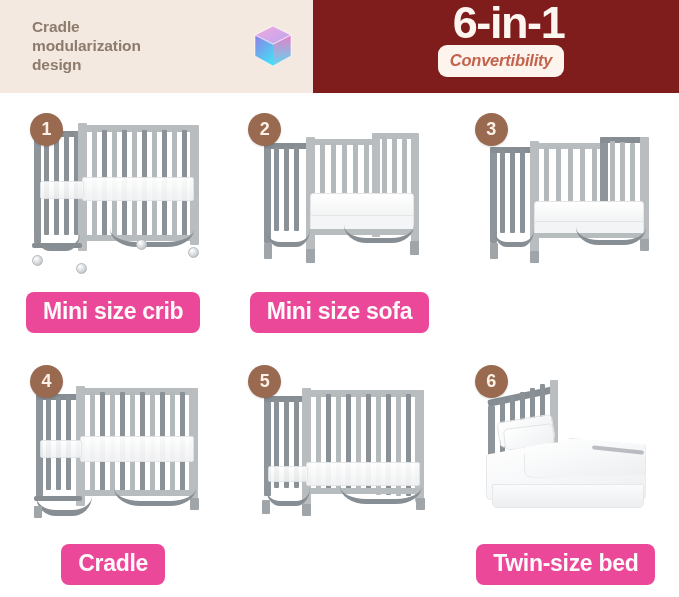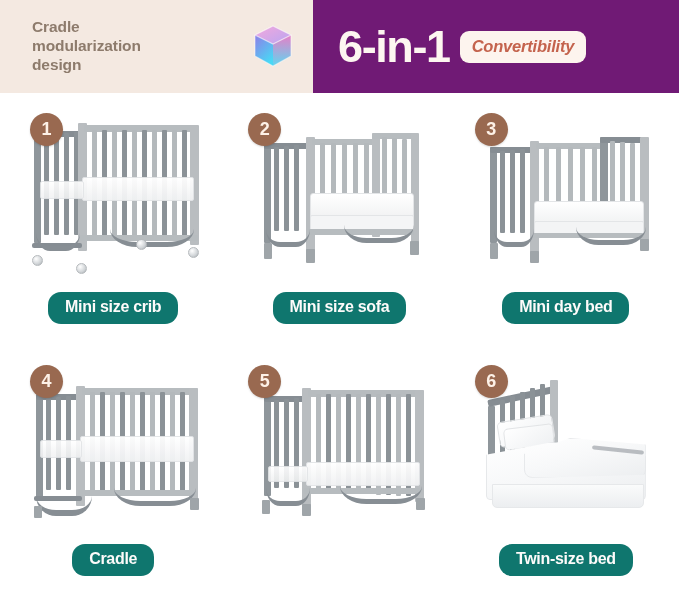--- a/index.html
+++ b/index.html
@@ -20,22 +20,22 @@
   }
   .header-tagline {
     margin-left:32px; width:185px;
     font-size:15.5px; line-height:1.21; font-weight:700;
     color:#8d7b6c; letter-spacing:-0.1px;
     white-space:pre-line;
   }
   .cube-icon { position:absolute; left:251px; top:22px; width:44px; height:48px; }
 
   .header-right {
-    width:366px; height:93px; background:#701a75;
-    display:flex; align-items:center; position:relative;
+    width:366px; height:93px; background:#7f1d1d;
+    display:flex; align-items:center; position:relative;flex-direction:column;
   }
   .six-in-one {
     margin-left:25px;
     font-size:45px; font-weight:700; color:#fdf6f0;
     letter-spacing:-1.4px; line-height:1;
   }
   .convertibility-pill {
     margin-left:10px;
     background:#fdf4ee; color:#c4634d;
     font-size:16.5px; font-weight:700;
@@ -61,23 +61,23 @@
     background:#996950;
     display:flex; align-items:center; justify-content:center;
     font-size:18px; font-weight:700; color:#fdf1e7;
     box-shadow:0 1px 2px rgba(0,0,0,.16);
   }
   .cell:nth-child(2) .badge,.cell:nth-child(3) .badge,
   .cell:nth-child(5) .badge,.cell:nth-child(6) .badge { left:22px; }
 
   .label-pill {
     margin-top:14px;
-    background:#0f766e; color:#fdfbfa;
-    font-size:16px; font-weight:700; letter-spacing:-0.3px;
-    padding:6px 17px 8px; border-radius:13px; white-space:nowrap;
+    background:#ec4899; color:#fdfbfa;
+    font-size:23px; font-weight:700; letter-spacing:-0.3px;
+    padding:6px 17px 8px; border-radius:8px; white-space:nowrap;
   }
 
   
   .furn { position:relative; }
 
   
   .post   { position:absolute; background:#b9bdc0; border-radius:1px; }
   .post.d { background:#8f969b; }
   .slat   { position:absolute; background:#b4b9bc; border-radius:1px; }
   .slat.d { background:#8b9297; }
@@ -257,21 +257,20 @@
         <div class="mattress" style="left:66px;top:118px;width:110px;height:14px;background:#f3f4f5;"></div>
 
         <div class="rail" style="left:64px;top:130px;width:112px;height:5px;"></div>
         <div class="curve" style="left:26px;top:126px;width:40px;height:18px;"></div>
         <div class="curve" style="left:108px;top:124px;width:70px;height:18px;"></div>
         <div class="foot" style="left:22px;top:140px;width:8px;height:16px;"></div>
         <div class="foot" style="left:62px;top:148px;width:9px;height:12px;"></div>
         <div class="foot" style="left:172px;top:136px;width:9px;height:12px;"></div>
       </div>
     </div>
-    <div class="label-pill">Mini day bed</div>
   </div>
 
   <div class="cell">
     <div class="figure-area">
       <div class="badge">4</div>
       <div class="furn" style="width:190px;height:170px;">
         <div class="post d" style="left:18px;top:34px;width:7px;height:104px;"></div>
         <div class="rail d" style="left:18px;top:34px;width:46px;height:6px;"></div>
         <div class="slat d" style="left:28px;top:38px;width:5px;height:92px;"></div>
         <div class="slat d" style="left:38px;top:37px;width:5px;height:93px;"></div>

